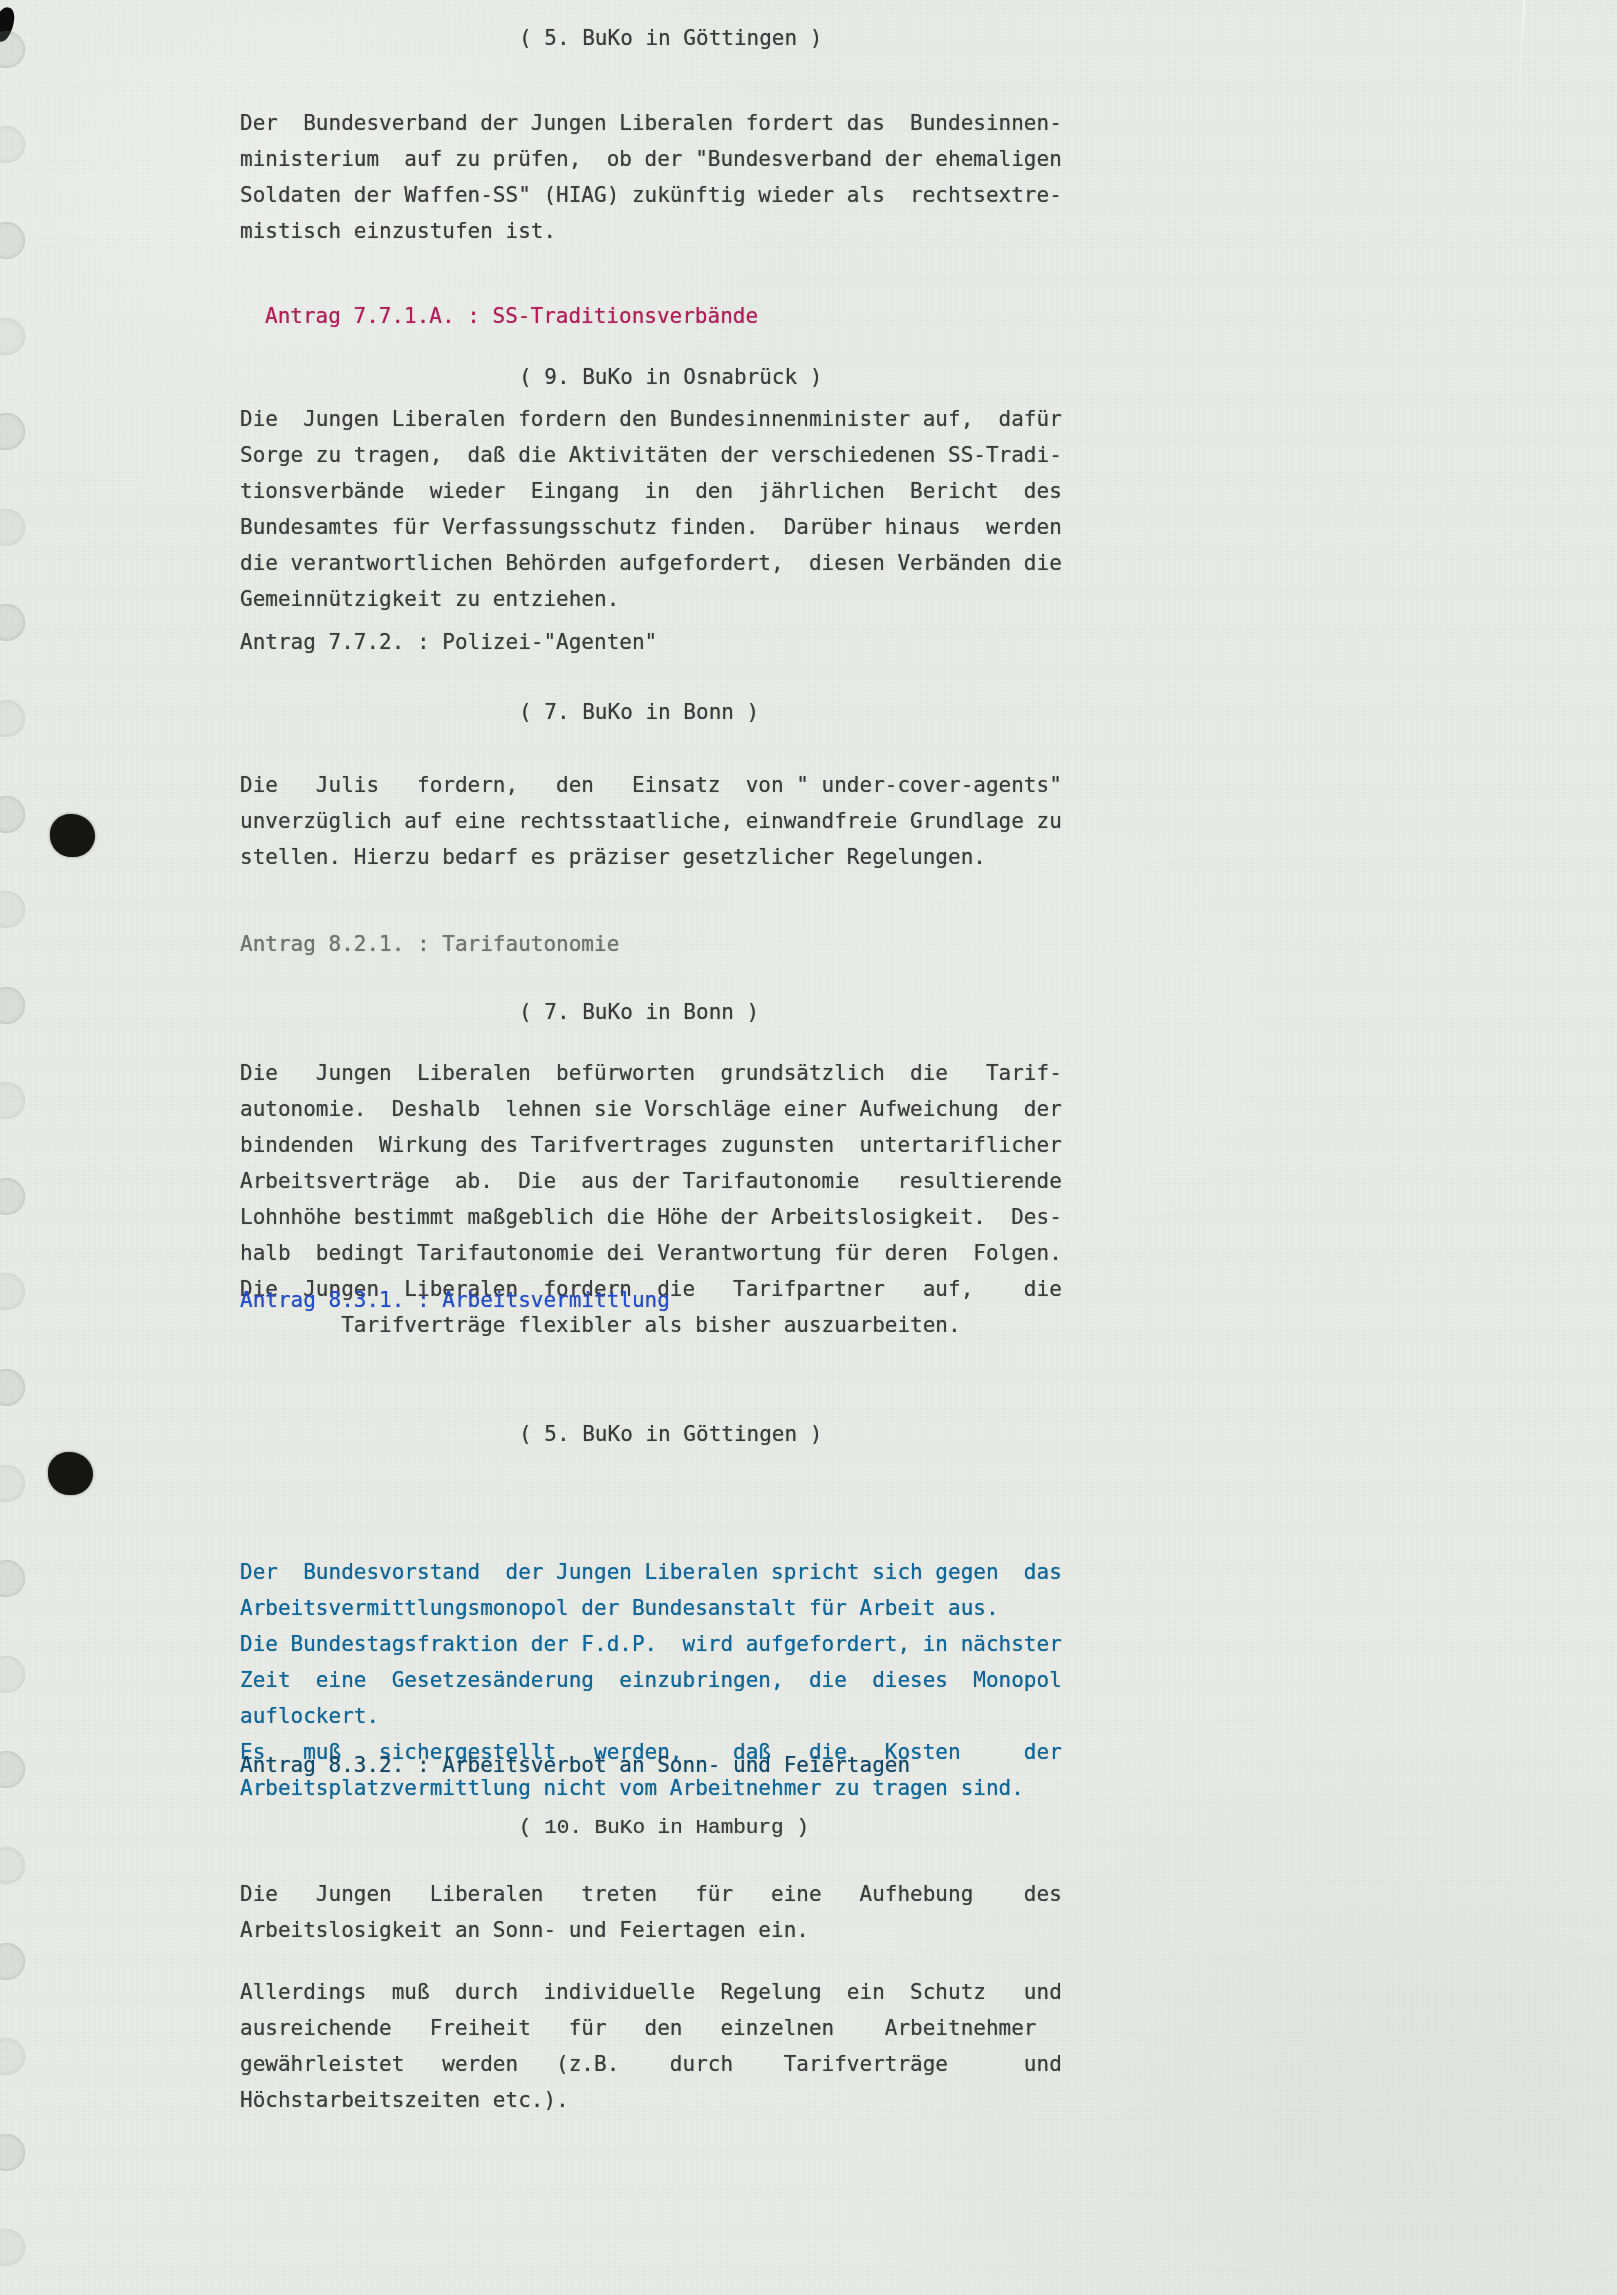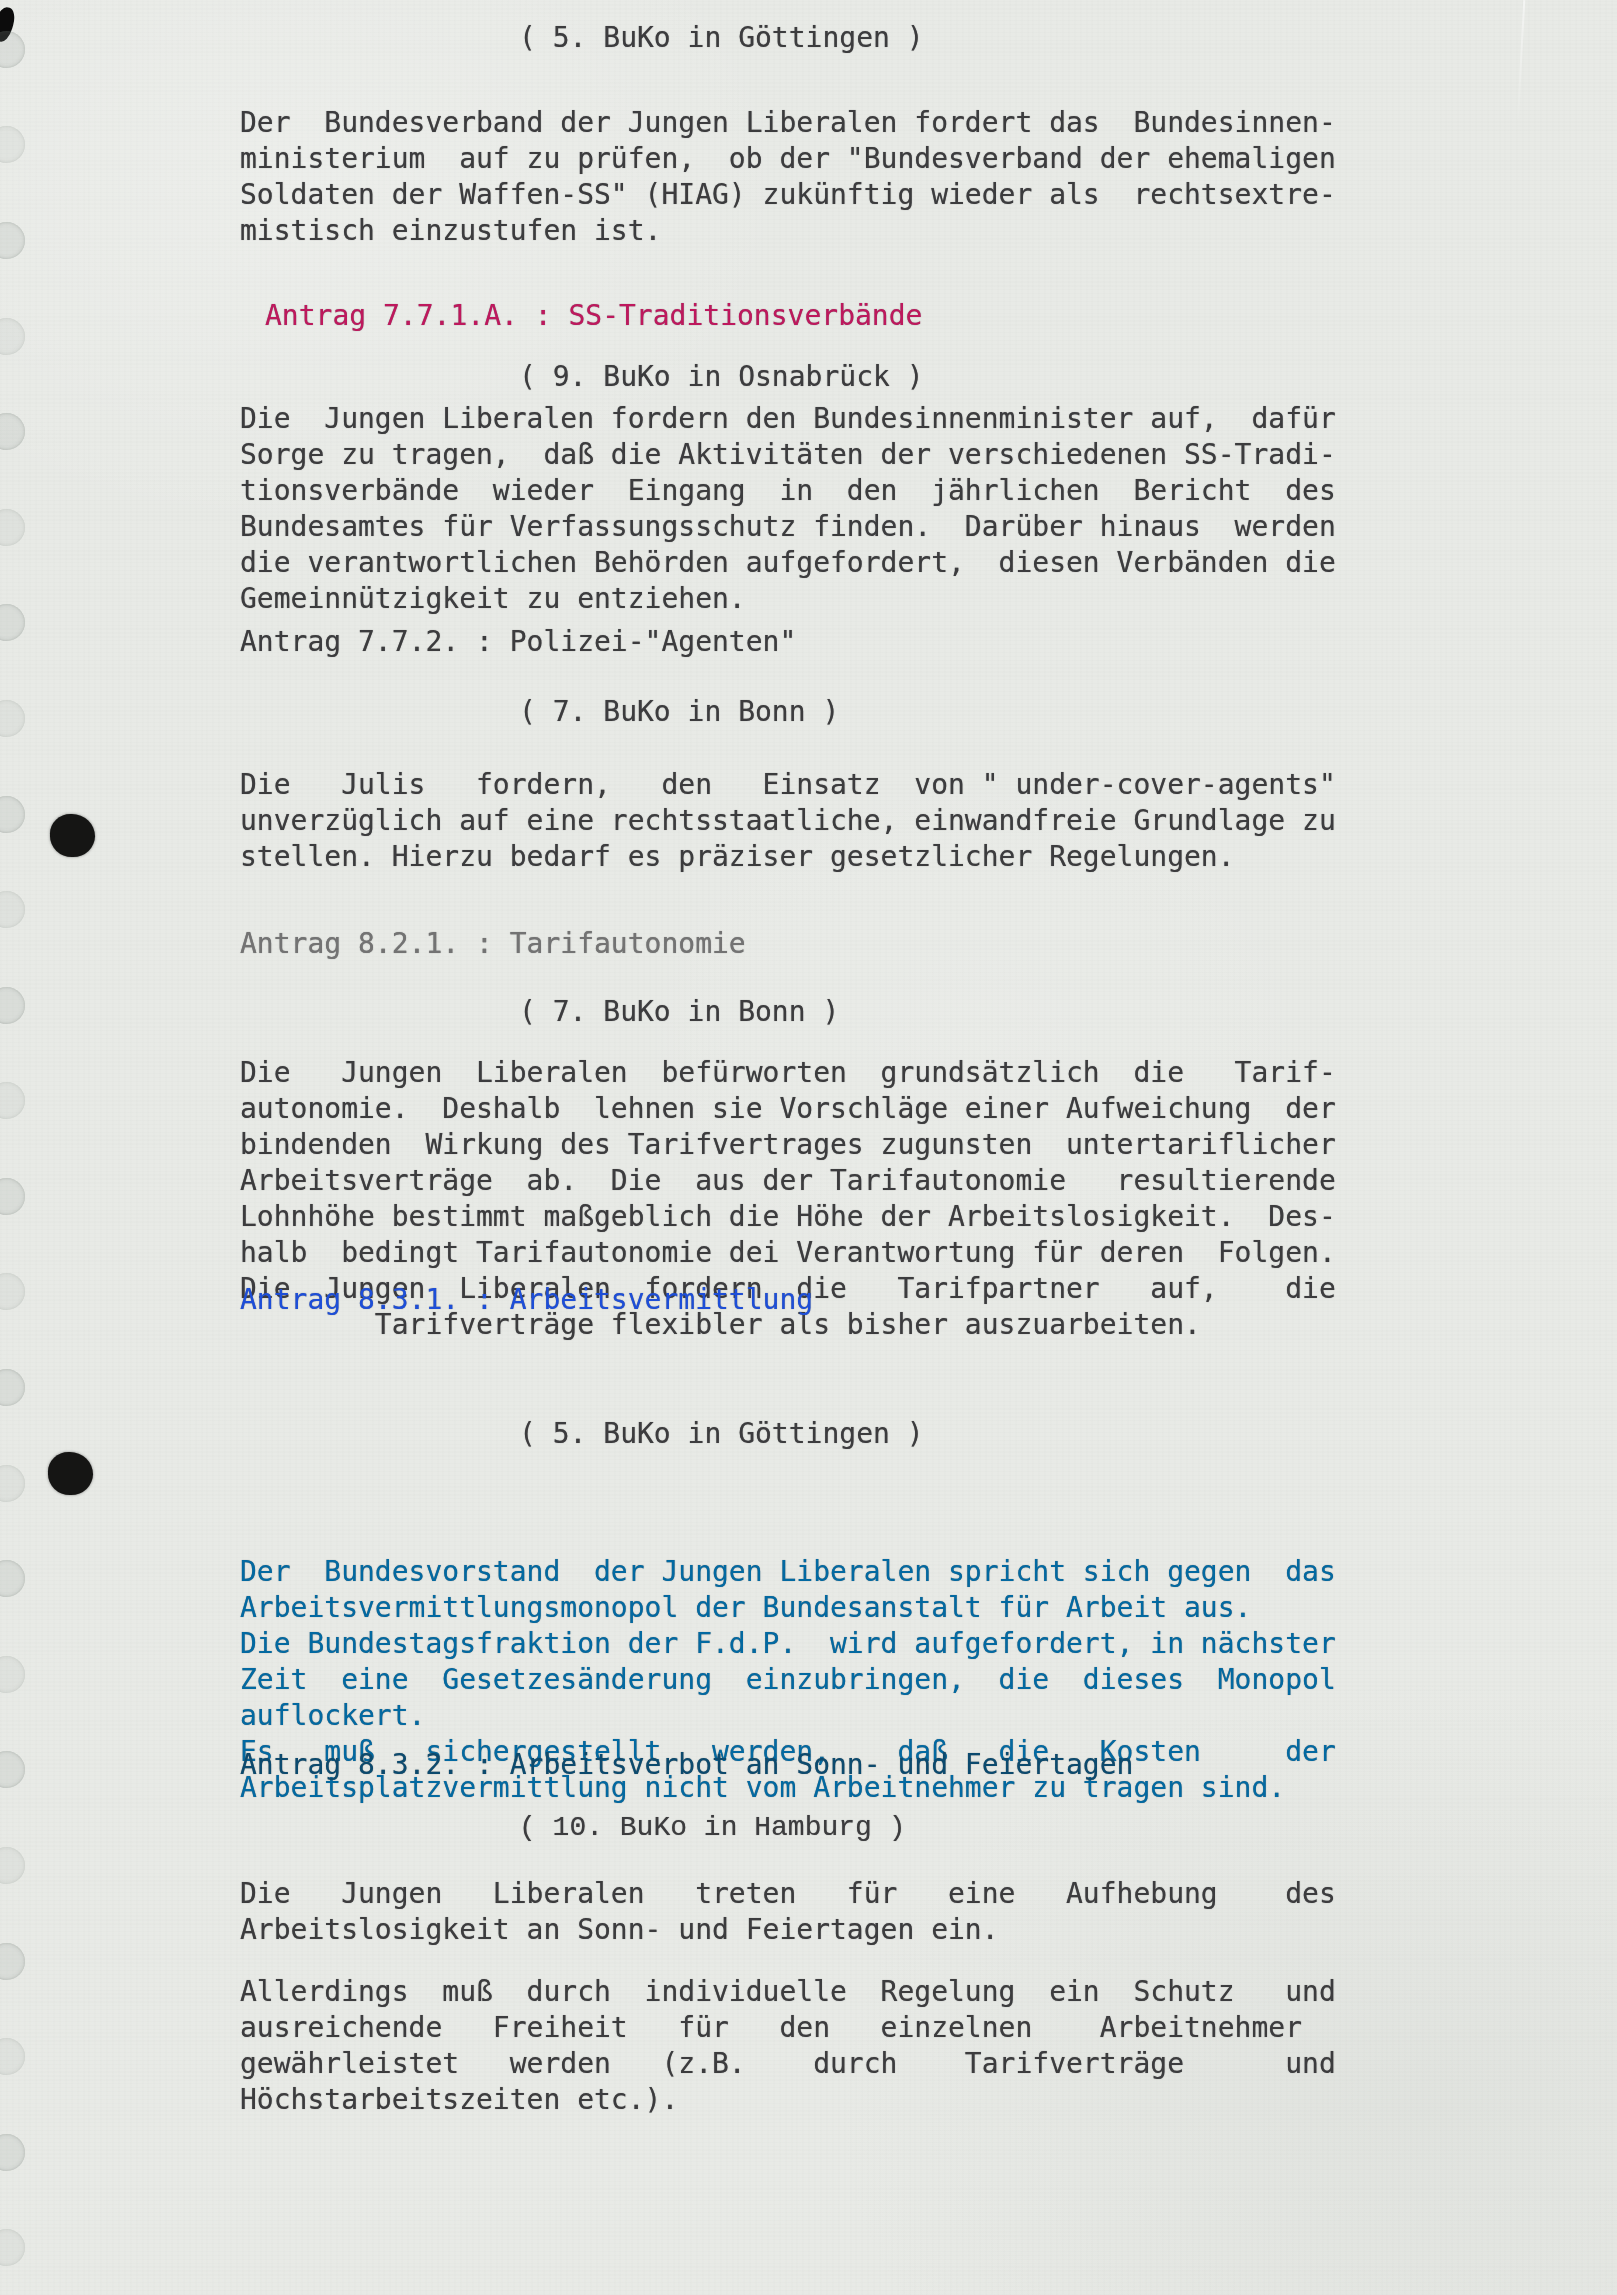--- a/index.html
+++ b/index.html
@@ -20,21 +20,21 @@
       radial-gradient(ellipse 982px 720px at 88% 92%, rgba(176,182,176,0.14), rgba(176,182,176,0) 60%),
       radial-gradient(ellipse 589px 458px at 60% 45%, rgba(255,255,255,0.08), rgba(255,255,255,0) 70%),
       repeating-linear-gradient(0deg, rgba(118,126,120,0.020) 0 1.3px, rgba(0,0,0,0) 1.3px 3.9px),
       repeating-linear-gradient(90deg, rgba(118,126,120,0.016) 0 2px, rgba(0,0,0,0) 2px 5.9px);
   }
   .block {
     position:absolute;
     left:240px;
     margin:0;
     font-family:"DejaVu Sans Mono", "Liberation Mono", monospace;
-    font-size:28px;
+    font-size:21px;
     line-height:36px;
     letter-spacing:0;
     color:#3c3c3e;
     white-space:pre;
     text-shadow:0 0 0.9px rgba(58,58,60,0.65);
   }
   .session { left:519px; }
   
   .ghost-hole {
     position:absolute;

